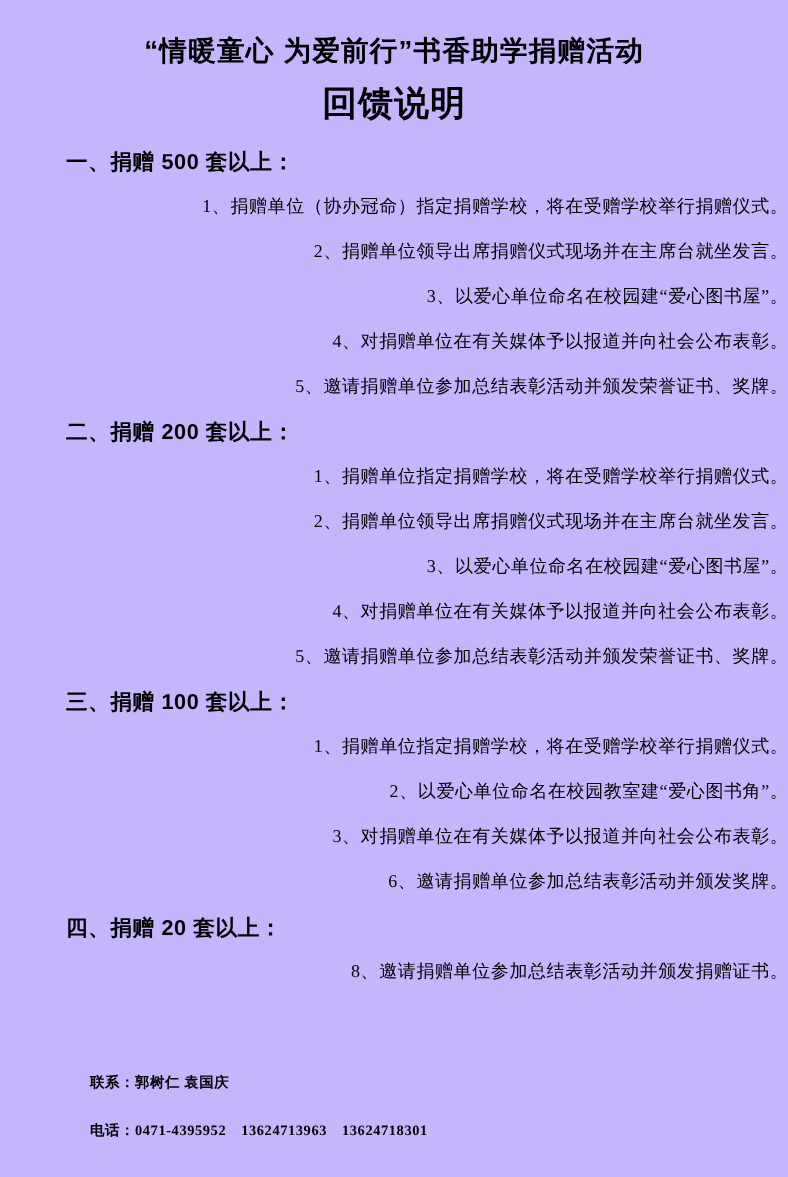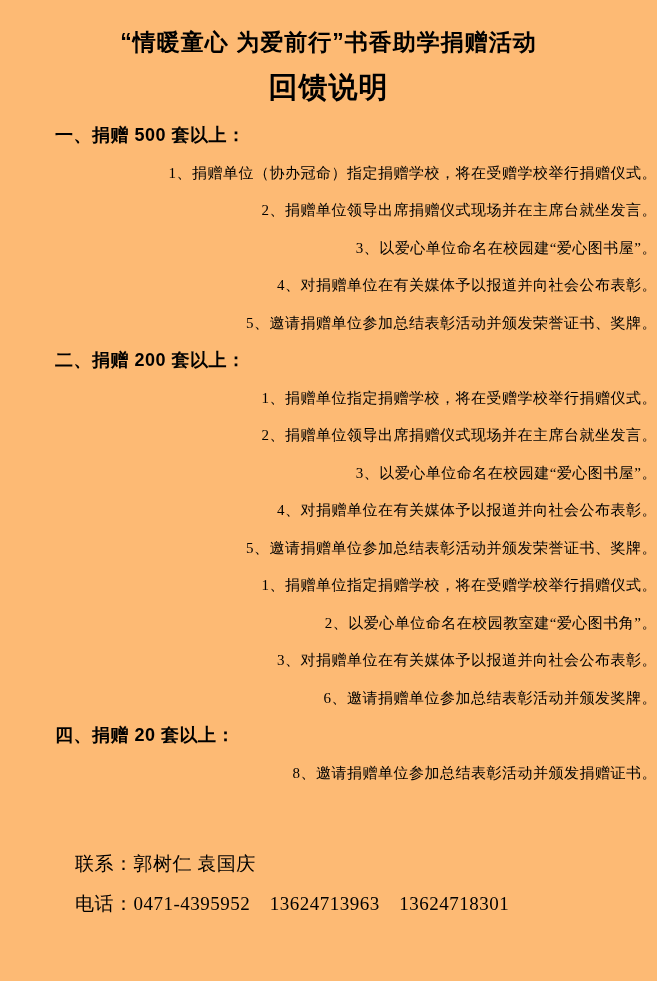--- a/index.html
+++ b/index.html
@@ -4,21 +4,21 @@
 <style>
   html, body {
     margin: 0;
     padding: 0;
     background: #ffffff;
   }
   .page {
     position: relative;
     width: 657px;
     height: 981px;
-    background: #fdba74;
+    background: #c4b5fd;
     color: #000000;
     box-sizing: border-box;
     padding-top: 20px;
     overflow: hidden;
     font-family: "Liberation Serif", serif;
   }
   .doc-title {
     margin: 0;
     text-align: center;
     font-family: "Liberation Sans", sans-serif;
@@ -60,22 +60,22 @@
     letter-spacing: 0.5px;
     white-space: nowrap;
     text-align: right;
   }
   .contact {
     margin: 52px 0 0 75px;
   }
   .contact p {
     margin: 0;
     font-family: "Liberation Serif", serif;
-    font-weight: normal;
-    font-size: 19px;
+    font-weight: bold;
+    font-size: 12px;
     line-height: 40px;
     letter-spacing: 0.5px;
   }
 </style>
 </head>
 <body>
 
 <div class="page">
   <h1 class="doc-title">“情暖童心 为爱前行”书香助学捐赠活动</h1>
   <h2 class="doc-subtitle">回馈说明</h2>
@@ -91,20 +91,21 @@
       </section>
       <section class="section">
         <h3 class="sec-heading">二、捐赠 200 套以上：</h3>
         <p class="item">1、捐赠单位指定捐赠学校，将在受赠学校举行捐赠仪式。</p>
         <p class="item">2、捐赠单位领导出席捐赠仪式现场并在主席台就坐发言。</p>
         <p class="item">3、以爱心单位命名在校园建“爱心图书屋”。</p>
         <p class="item">4、对捐赠单位在有关媒体予以报道并向社会公布表彰。</p>
         <p class="item">5、邀请捐赠单位参加总结表彰活动并颁发荣誉证书、奖牌。</p>
       </section>
       <section class="section">
+        <h3 class="sec-heading">三、捐赠 100 套以上：</h3>
         <p class="item">1、捐赠单位指定捐赠学校，将在受赠学校举行捐赠仪式。</p>
         <p class="item">2、以爱心单位命名在校园教室建“爱心图书角”。</p>
         <p class="item">3、对捐赠单位在有关媒体予以报道并向社会公布表彰。</p>
         <p class="item">6、邀请捐赠单位参加总结表彰活动并颁发奖牌。</p>
       </section>
       <section class="section">
         <h3 class="sec-heading">四、捐赠 20 套以上：</h3>
         <p class="item">8、邀请捐赠单位参加总结表彰活动并颁发捐赠证书。</p>
       </section>
     </div>

